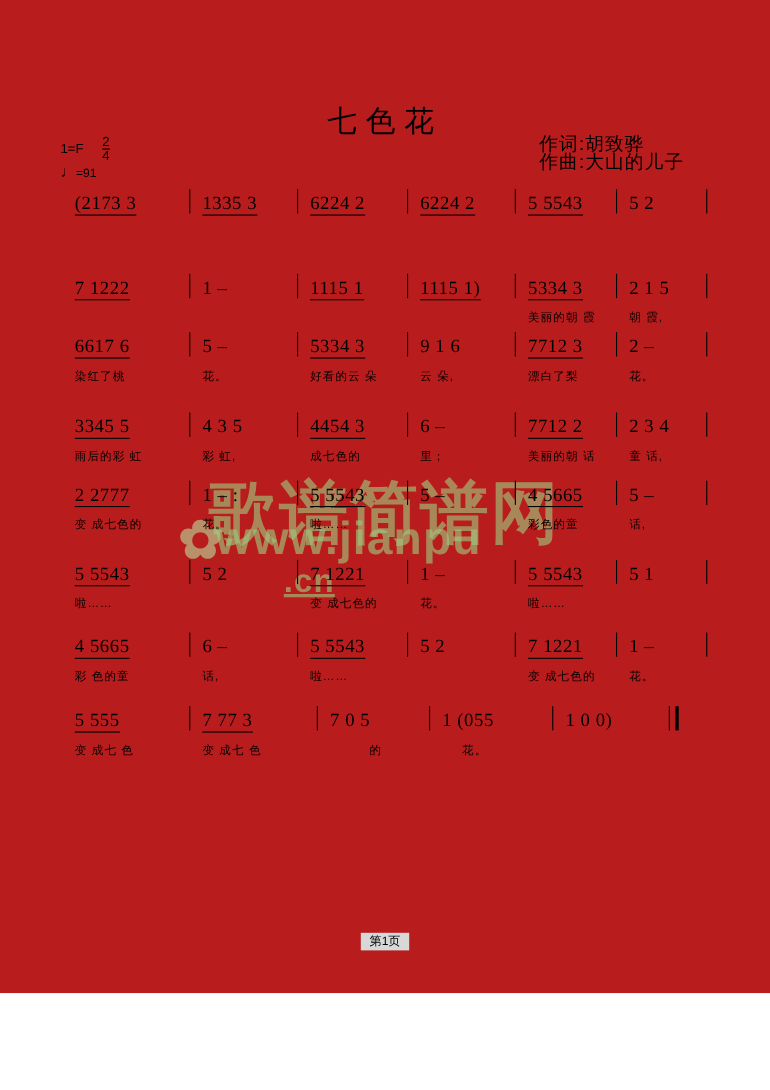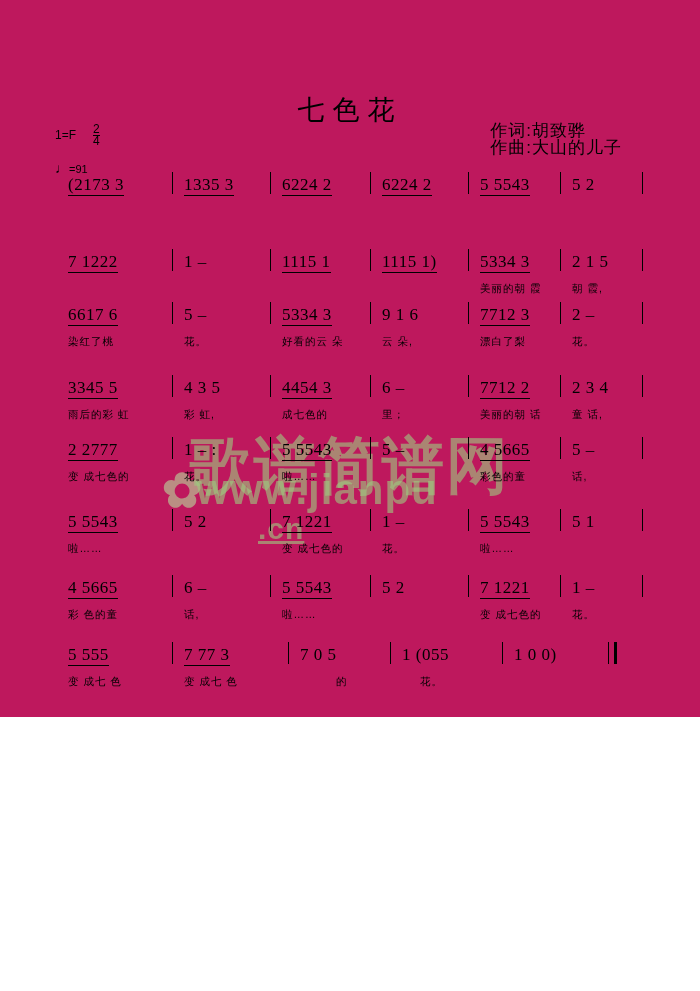--- a/index.html
+++ b/index.html
@@ -6,22 +6,22 @@
     margin: 0;
     padding: 0;
     background: #ffffff;
   }
   body {
     font-family: "Liberation Serif", serif;
   }
   #page {
     position: relative;
     width: 700px;
-    height: 717px;
-    background: #be185d;
+    height: 903px;
+    background: #b91c1c;
     overflow: hidden;
   }
   .title {
     position: absolute;
     top: 92px;
     left: 0;
     width: 700px;
     text-align: center;
     font-size: 27px;
     letter-spacing: 8px;
@@ -59,21 +59,21 @@
     left: 38px;
     display: inline-block;
     text-align: center;
     line-height: 11px;
     font-size: 12px;
   }
   .keysig .frac .num { display:block; }
   .keysig .frac .den { display:block; border-top:1px solid #000; }
   .keysig .tempo {
     position: absolute;
-    top: 32px;
+    top: 20px;
     left: 0px;
     white-space: nowrap;
     font-size: 11px;
   }
   .keysig .tempo .note { font-size: 14px; }
 
   
   .wm {
     position: absolute;
     pointer-events: none;
@@ -442,14 +442,17 @@
       <span class="notes"><span>1 (055</span></span>
       <span class="lyric" style="left:18px">花。</span>
     </div>
     <div class="bar" style="left:442px"></div>
     <div class="cell" style="left:454px">
       <span class="notes">1 0   0)</span>
     </div>
     <div class="dbl-bar" style="left:548px"></div>
   </div>
 
+  <div class="page-num">
+    <span>第1页</span>
+  </div>
 
 </div>
 
 </body></html>

